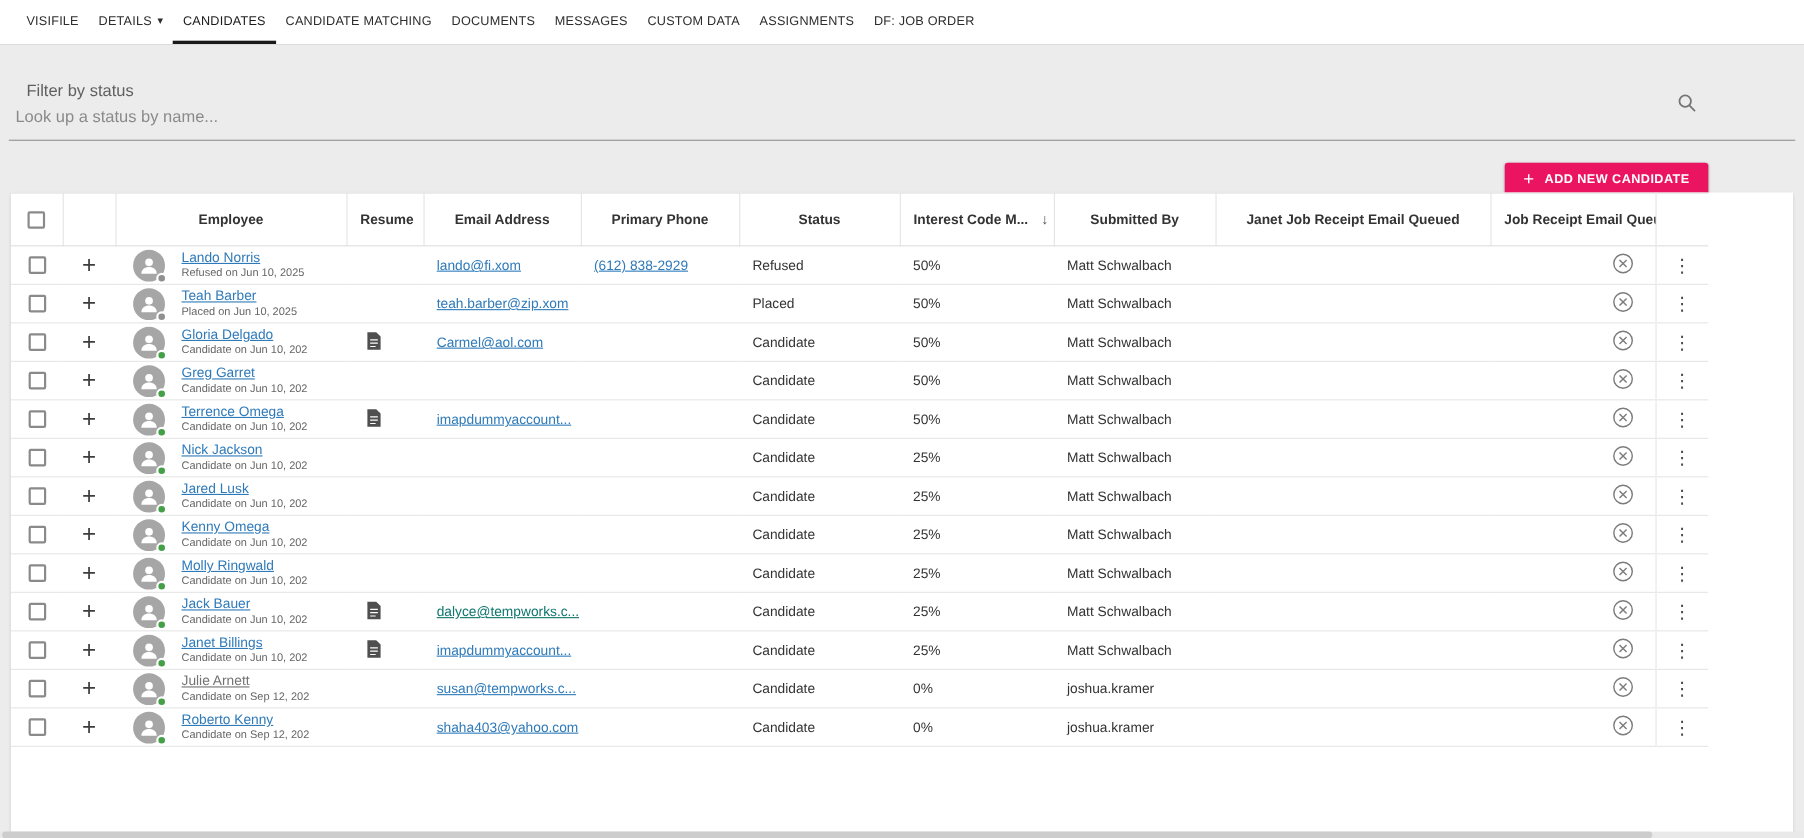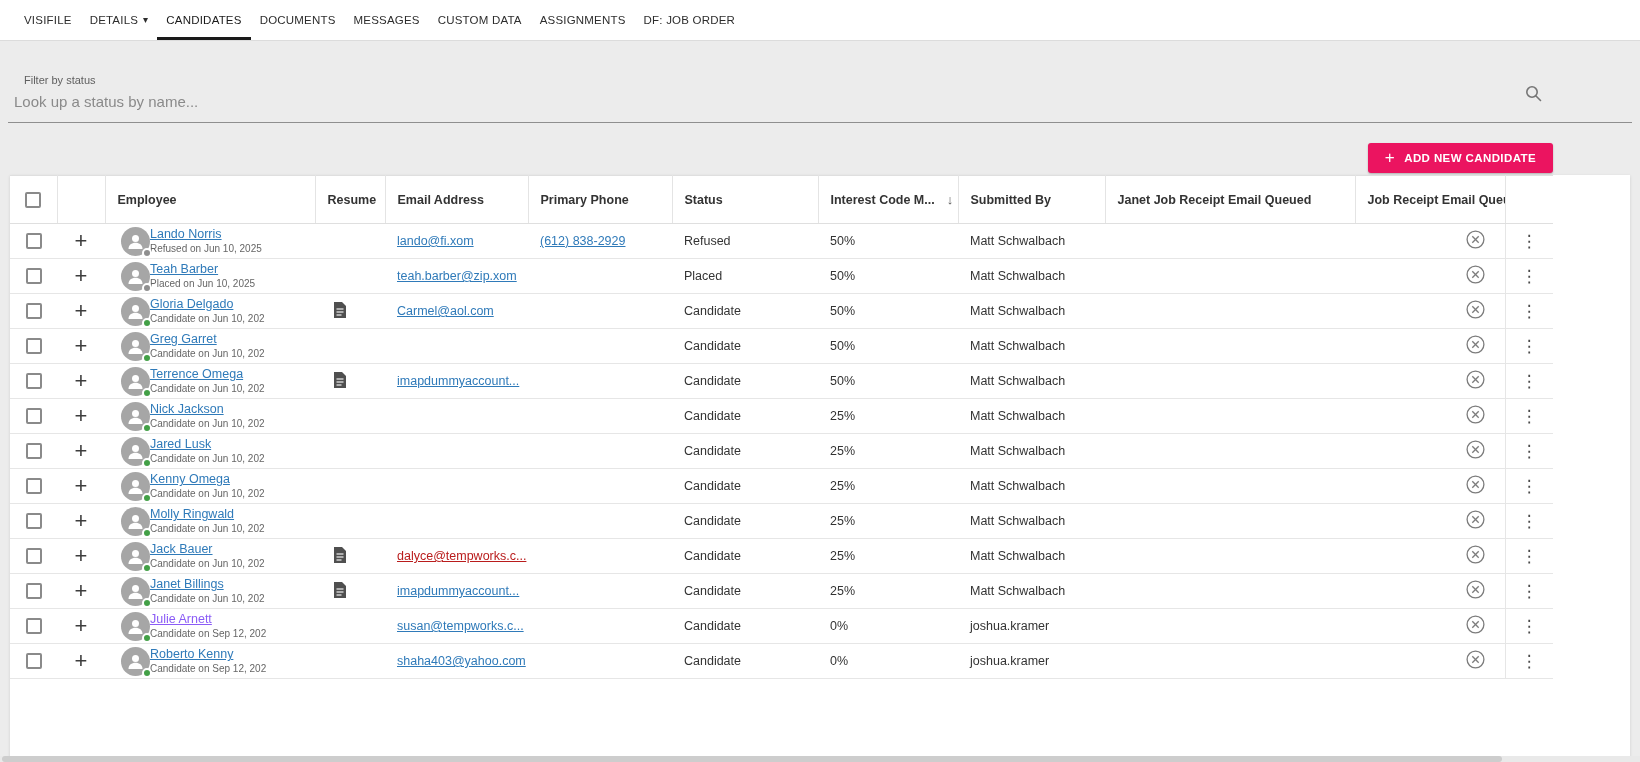--- a/index.html
+++ b/index.html
@@ -34,21 +34,21 @@
     cursor: pointer;
     white-space: nowrap;
   }
   .tab.active { border-bottom-color: #1a1a1a; color: #1a1a1a; }
   .chev { font-size: 10px; line-height: 1; color: #2d2d2d; }
 
   
   .content { position: absolute; top: 41px; left: 0; right: 0; bottom: 0; background: #ececec; }
 
   .filter { position: relative; padding: 33px 8px 0 8px; }
-  .filter-label { display: block; margin-left: 16px; font-size: 11px; color: #5f5f5f; }
+  .filter-label { display: block; margin-left: 16px; font-size: 15px; color: #5f5f5f; }
   .filter-input {
     display: block; width: 100%;
     background: transparent; border: none; outline: none;
     border-bottom: 1px solid #8f8f8f;
     font-family: inherit; font-size: 15px; color: #555;
     padding: 7px 120px 12px 6px;
   }
   .filter-input::placeholder { color: #8a8a8a; }
   .search-icon { position: absolute; top: 44px; right: 98px; width: 17px; height: 17px; cursor: pointer; }
 
@@ -75,21 +75,21 @@
     width: 1543px; height: 61px;
     display: flex; justify-content: flex-end; align-items: center;
     gap: 20px; padding-right: 10px;
     font-size: 14.5px; color: #333;
   }
   .download-icon { width: 20px; height: 20px; cursor: pointer; }
 
   table.candidates { width: 1543px; border-collapse: collapse; table-layout: fixed; }
   thead th {
     height: 27px;
-    font-size: 12.5px; font-weight: 700; color: #333; text-align: left;
+    font-size: 12.5px; font-weight: 700; color: #333; text-align: center;
     border-top: 1px solid #dfdfdf; border-bottom: 1px solid #dfdfdf; border-right: 1px solid #e4e4e4;
     padding: 16px 12px;
     white-space: nowrap; overflow: hidden;
     cursor: pointer;
   }
   thead th:last-child { border-right: none; }
   thead th.col-check, thead th.col-plus { padding: 0; text-align: center; cursor: default; }
   .sort-arrow { font-weight: 400; font-size: 13px; color: #555; margin-left: 12px; }
 
   tbody td {
@@ -102,21 +102,21 @@
   }
   td.col-check, td.col-plus { padding: 0; text-align: center; }
   .checkbox {
     display: inline-block; width: 16px; height: 16px;
     border: 2px solid #8a8a8a; border-radius: 2px; background: #fff;
     vertical-align: middle; cursor: pointer;
   }
   .plus { font-size: 22px; font-weight: 300; color: #3d3d3d; line-height: 1; cursor: pointer; }
 
   td.col-emp { padding: 0 0 0 16px; }
-  .emp { display: flex; align-items: center; }
+  .emp { display: flex; align-items: center; gap: 15px; }
   .avatar {
     position: relative; flex: none;
     width: 29px; height: 29px; border-radius: 50%;
     background: #a6a6a6;
     display: inline-flex; align-items: center; justify-content: center;
   }
   .presence {
     position: absolute; right: -2px; bottom: -2px;
     width: 10px; height: 10px; border-radius: 50%;
     border: 2px solid #fff;
@@ -154,20 +154,23 @@
 <nav class="topnav">
     <div class="tab">
       <span>VISIFILE</span>
     </div>
     <div class="tab">
       <span>DETAILS</span>
       <span class="chev">▾</span>
     </div>
     <div class="tab active">
       <span>CANDIDATES</span>
+    </div>
+    <div class="tab">
+      <span>CANDIDATE MATCHING</span>
     </div>
     <div class="tab">
       <span>DOCUMENTS</span>
     </div>
     <div class="tab">
       <span>MESSAGES</span>
     </div>
     <div class="tab">
       <span>CUSTOM DATA</span>
     </div>
@@ -670,21 +673,21 @@
     <td class="col-resume">
       <span class="resume-icon">
         <svg viewBox="0 0 14 18" width="14" height="18">
                   <path d="M1 1 h8 l4 4 v12 h-12 z" fill="#4f4f4f"></path>
                   <line x1="3.5" y1="8" x2="10.5" y2="8" stroke="#fff" stroke-width="1.1"></line>
                   <line x1="3.5" y1="11" x2="10.5" y2="11" stroke="#fff" stroke-width="1.1"></line>
                   <line x1="3.5" y1="14" x2="8.5" y2="14" stroke="#fff" stroke-width="1.1"></line>
                 </svg>
       </span>
     </td>
-    <td class="col-email"><a class="link" style="color: #b91c1c;">dalyce@tempworks.c...</a></td>
+    <td class="col-email"><a class="link" style="color: #0f766e;">dalyce@tempworks.c...</a></td>
     <td class="col-phone"><a class="link hidden" style="color: rgb(47, 122, 185);"></a></td>
     <td class="col-status">Candidate</td>
     <td class="col-interest">25%</td>
     <td class="col-submitted">Matt Schwalbach</td>
     <td class="col-date"></td>
     <td class="col-queue">
       <span class="circle-x">
         <svg viewBox="0 0 19 19" width="19" height="19" fill="none" stroke="#7c7c7c" stroke-width="1.3">
                   <circle cx="9.5" cy="9.5" r="8.4"></circle>
                   <line x1="6.3" y1="6.3" x2="12.7" y2="12.7"></line>
@@ -747,21 +750,21 @@
     <td class="col-emp">
       <div class="emp">
         <span class="avatar">
           <svg viewBox="0 0 24 24" width="21" height="21" fill="#ffffff">
                     <circle cx="12" cy="8.5" r="4"></circle>
                     <path d="M4 20.5 c0-4.5 3.6-7 8-7 s8 2.5 8 7 z"></path>
                   </svg>
           <span class="presence" style="background: rgb(67, 160, 71);"></span>
         </span>
         <div class="emp-text">
-          <a class="name" style="color: #8b5cf6;">Julie Arnett</a>
+          <a class="name" style="color: #737373;">Julie Arnett</a>
           <div class="subtitle">Candidate on Sep 12, 202</div>
         </div>
       </div>
     </td>
     <td class="col-resume">
       <span class="resume-icon" style="visibility: hidden;">
         <svg viewBox="0 0 14 18" width="14" height="18">
                   <path d="M1 1 h8 l4 4 v12 h-12 z" fill="#4f4f4f"></path>
                   <line x1="3.5" y1="8" x2="10.5" y2="8" stroke="#fff" stroke-width="1.1"></line>
                   <line x1="3.5" y1="11" x2="10.5" y2="11" stroke="#fff" stroke-width="1.1"></line>

